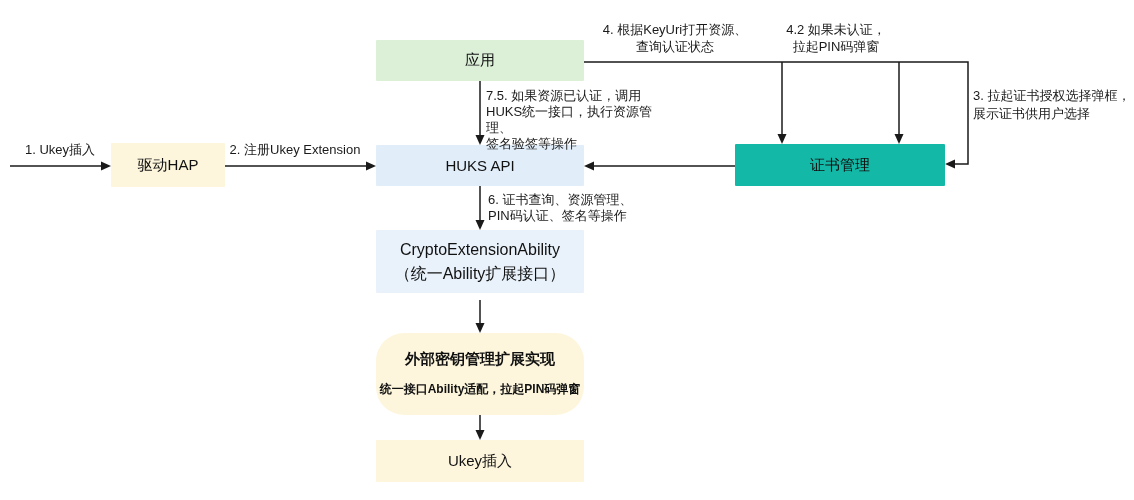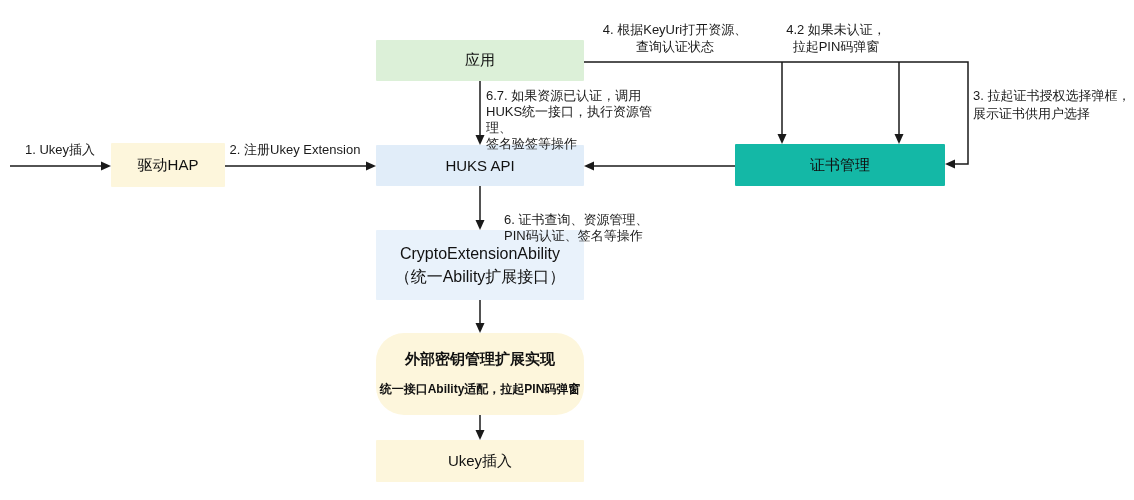--- a/index.html
+++ b/index.html
@@ -13,35 +13,35 @@
   }
   .node.green{background:#dcf0d8;}
   .node.blue{background:#e1edf9;}
   .node.blue-light{background:#e9f2fb;}
   .node.yellow{background:#fdf6dc;text-align:right;}
   .node.gray{background:#14b8a6;}
   #node-app{left:376px;top:40px;width:208px;height:41px;}
   #node-driver{left:111px;top:143px;width:114px;height:44px;}
   #node-huks{left:376px;top:145px;width:208px;height:41px;font-weight:400;}
   #node-cert{left:735px;top:144px;width:210px;height:42px;}
-  #node-crypto{left:376px;top:230px;width:208px;height:70px;font-weight:400;font-size:16px;line-height:1.45;}
+  #node-crypto{left:376px;top:230px;width:208px;height:63px;font-weight:400;font-size:16px;line-height:1.45;}
   #node-ext{left:376px;top:333px;width:208px;height:82px;gap:12px;font-weight:600;border-radius:28px;}
   #node-ext .sub{font-size:12px;font-weight:600;}
   #node-ukey{left:376px;top:440px;width:208px;height:42px;}
   .lbl{
     position:absolute;font-size:13px;line-height:1.22;color:#1a1a1a;white-space:pre-line;
   }
   .lbl.center{text-align:center;}
   #lbl-e1{left:10px;top:142px;width:100px;}
   #lbl-e2{left:220px;top:142px;width:150px;}
   #lbl-e4{left:595px;top:22px;width:160px;line-height:1.3;}
   #lbl-e42{left:766px;top:22px;width:140px;line-height:1.3;}
   #lbl-e3{left:973px;top:87px;width:165px;line-height:1.35;}
   #lbl-e41{left:486px;top:88px;width:185px;}
-  #lbl-e6{left:504px;top:192px;width:175px;margin-top:20px;}
+  #lbl-e6{left:488px;top:192px;width:175px;}
   #arrow-layer{position:absolute;left:0;top:0;width:1134px;height:500px;}
   #arrow-layer path{stroke:#1a1a1a;stroke-width:1.5;fill:none;}
   #arrow-layer polygon{fill:#1a1a1a;stroke:none;}
 </style>
 </head>
 <body>
 
 <div id="canvas">
 
   <svg id="arrow-layer" viewBox="0 0 1134 500" xmlns="http://www.w3.org/2000/svg">
@@ -128,19 +128,19 @@
   </div>
 
   <div class="lbl center" id="lbl-e1">1. Ukey插入</div>
   <div class="lbl center" id="lbl-e2">2. 注册Ukey Extension</div>
   <div class="lbl center" id="lbl-e4">4. 根据KeyUri打开资源、
 查询认证状态</div>
   <div class="lbl center" id="lbl-e42">4.2 如果未认证，
 拉起PIN码弹窗</div>
   <div class="lbl" id="lbl-e3">3. 拉起证书授权选择弹框，
 展示证书供用户选择</div>
-  <div class="lbl" id="lbl-e41">6.7. 如果资源已认证，调用
+  <div class="lbl" id="lbl-e41">7.5. 如果资源已认证，调用
 HUKS统一接口，执行资源管理、
 签名验签等操作</div>
   <div class="lbl" id="lbl-e6">6. 证书查询、资源管理、
 PIN码认证、签名等操作</div>
 
 </div>
 
 </body></html>

